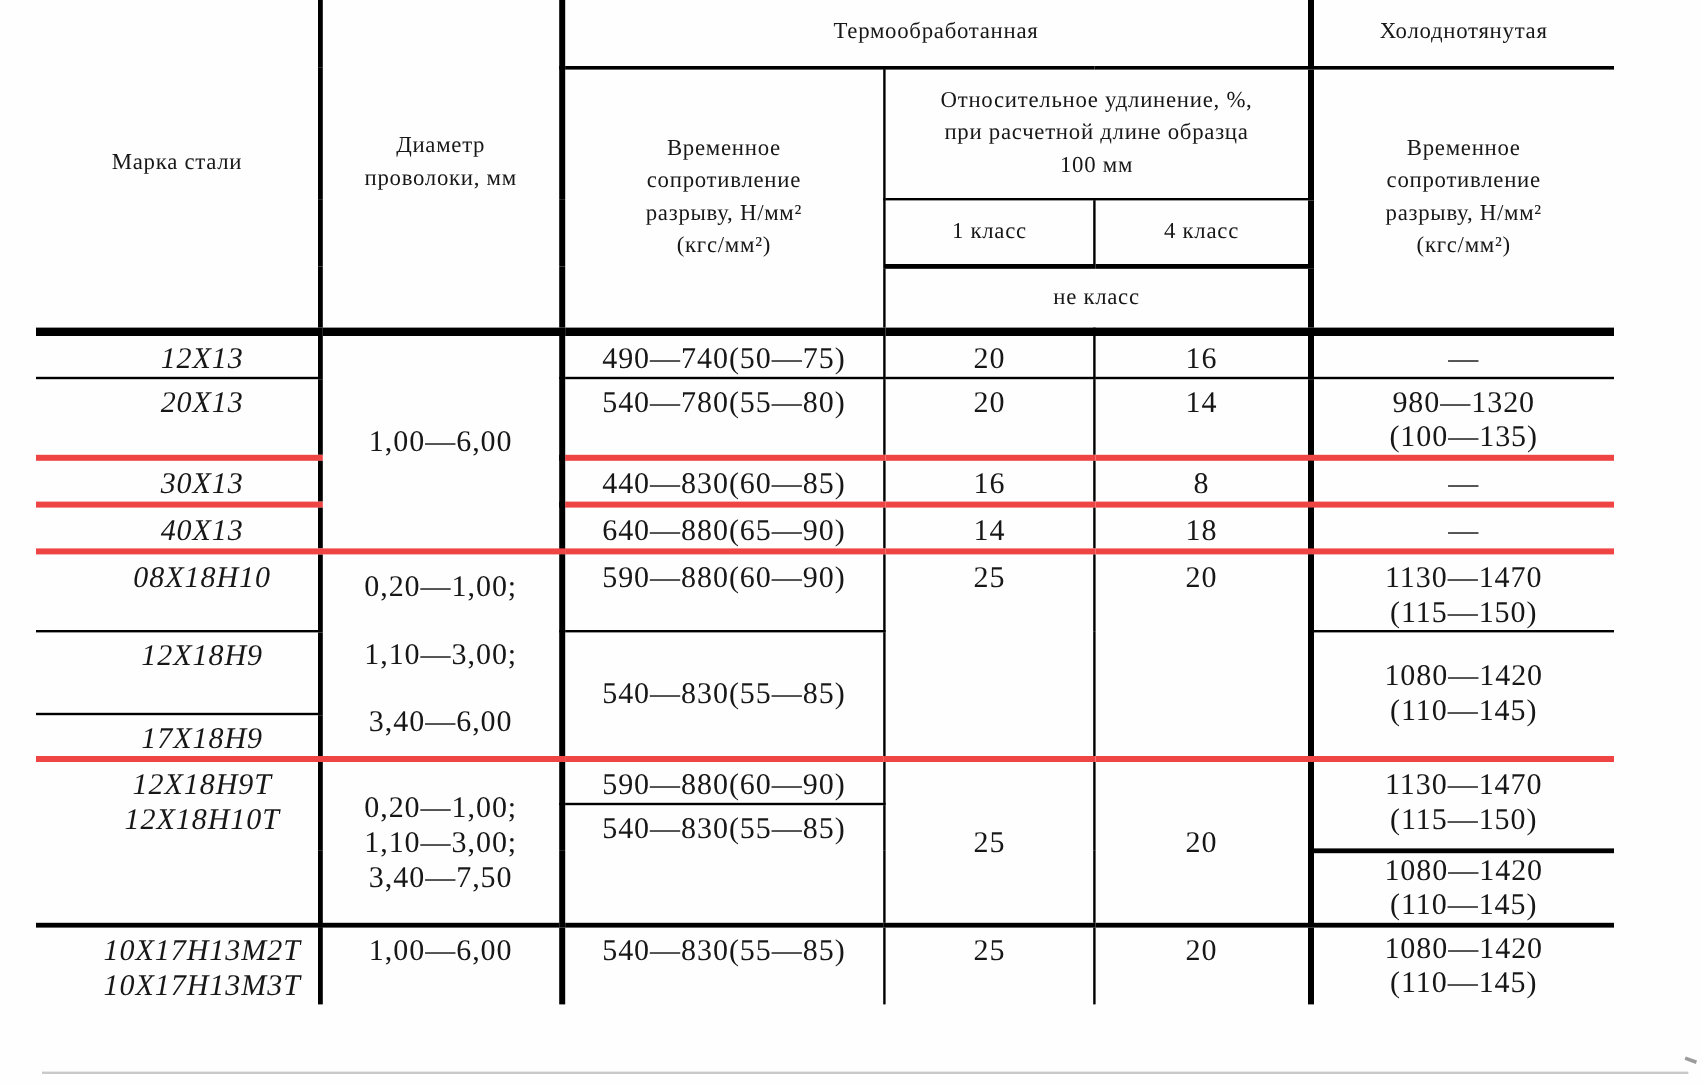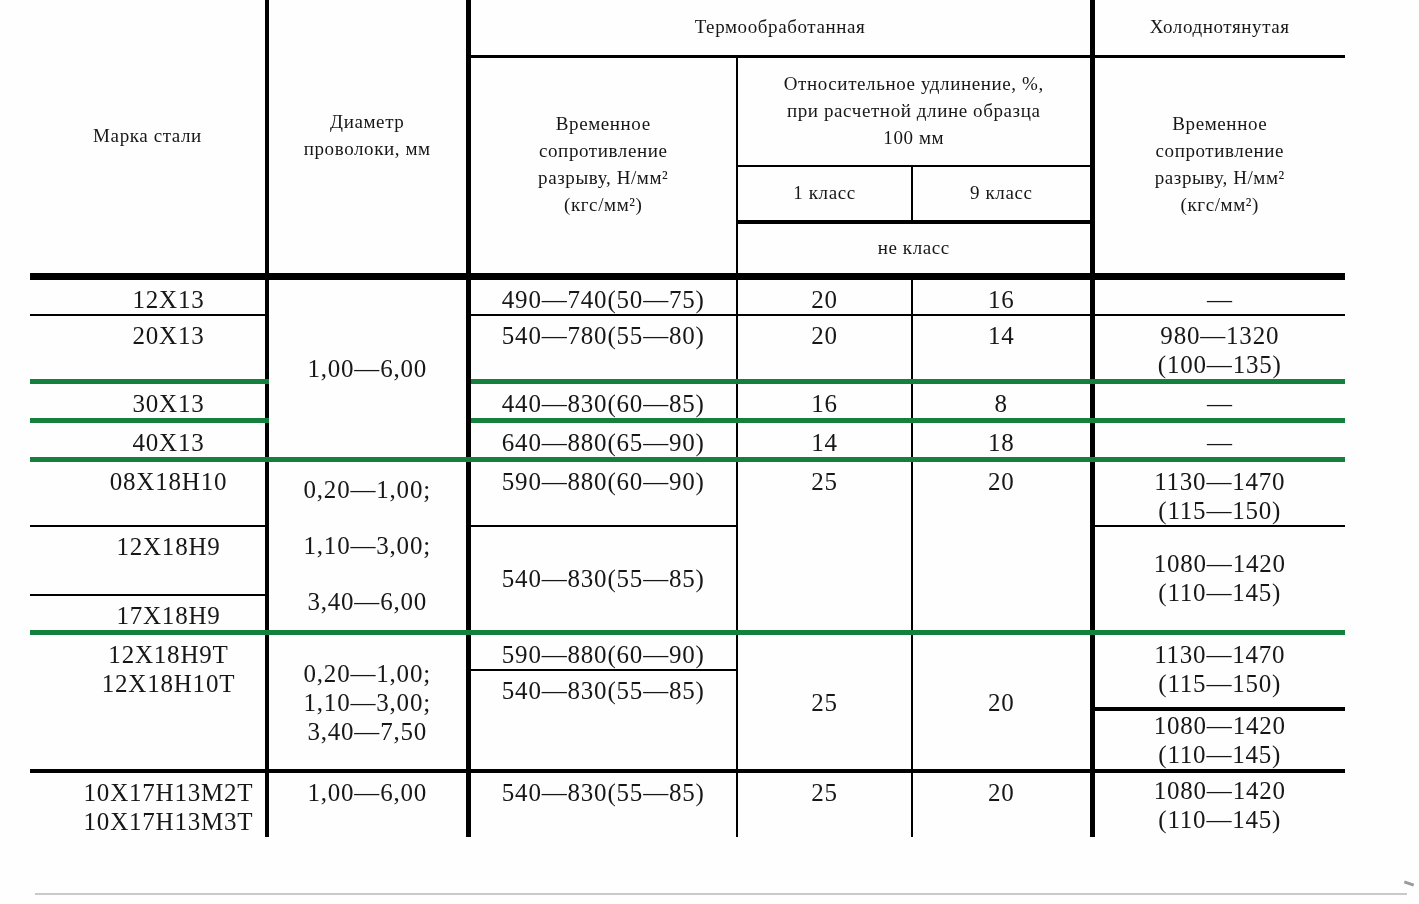--- a/index.html
+++ b/index.html
@@ -37,31 +37,31 @@
   
   .tbl td.hdr {
     font-size: 19px;
     line-height: 1.42;
     letter-spacing: 0.6px;
     vertical-align: middle;
     padding: 0 2px;
   }
   
   .vmid { vertical-align: middle !important; padding-top: 0 !important; }
-  .colmarka { text-align: right; padding-left: 44px !important; }
+  .colmarka { text-align: right; padding-left: 44px !important; font-style: italic; }
   .spread { line-height: 2.25 !important; }
   
   .br2 { border-right: 2px solid #000; }
   .br4 { border-right: 4px solid #000; }
   .br5 { border-right: 5px solid #000; }
   
   .bb2 { border-bottom: 2px solid #000; }
   .bb3 { border-bottom: 3px solid #000; }
   .bb4 { border-bottom: 4px solid #000; }
-  .bb5 { border-bottom: 5px solid #15803d; }
+  .bb5 { border-bottom: 5px solid #ef4444; }
   .bb7 { border-bottom: 7px solid #000; }
   
   .artifact-line {
     position: absolute;
     left: 35px;
     top: 893px;
     width: 1372px;
     height: 2px;
     background: #c9c9c9;
   }
@@ -106,21 +106,21 @@
         <td class="hdr br5 bb2" colspan="2">Относительное удлинение, %,
 при расчетной длине образца
 100 мм</td>
         <td class="hdr bb7" rowspan="3">Временное
 сопротивление
 разрыву, Н/мм²
 (кгс/мм²)</td>
       </tr>
       <tr style="height:56px">
         <td class="hdr br2 bb4">1 класс</td>
-        <td class="hdr br5 bb4">9 класс</td>
+        <td class="hdr br5 bb4">4 класс</td>
       </tr>
       <tr style="height:54px">
         <td class="hdr br5 bb7" colspan="2">не класс</td>
       </tr>
     </thead>
 
     <tbody>
       <tr style="height:36px">
         <td class="colmarka br4 bb2">12X13</td>
         <td class="vmid br5 bb5" rowspan="4">1,00—6,00</td>

